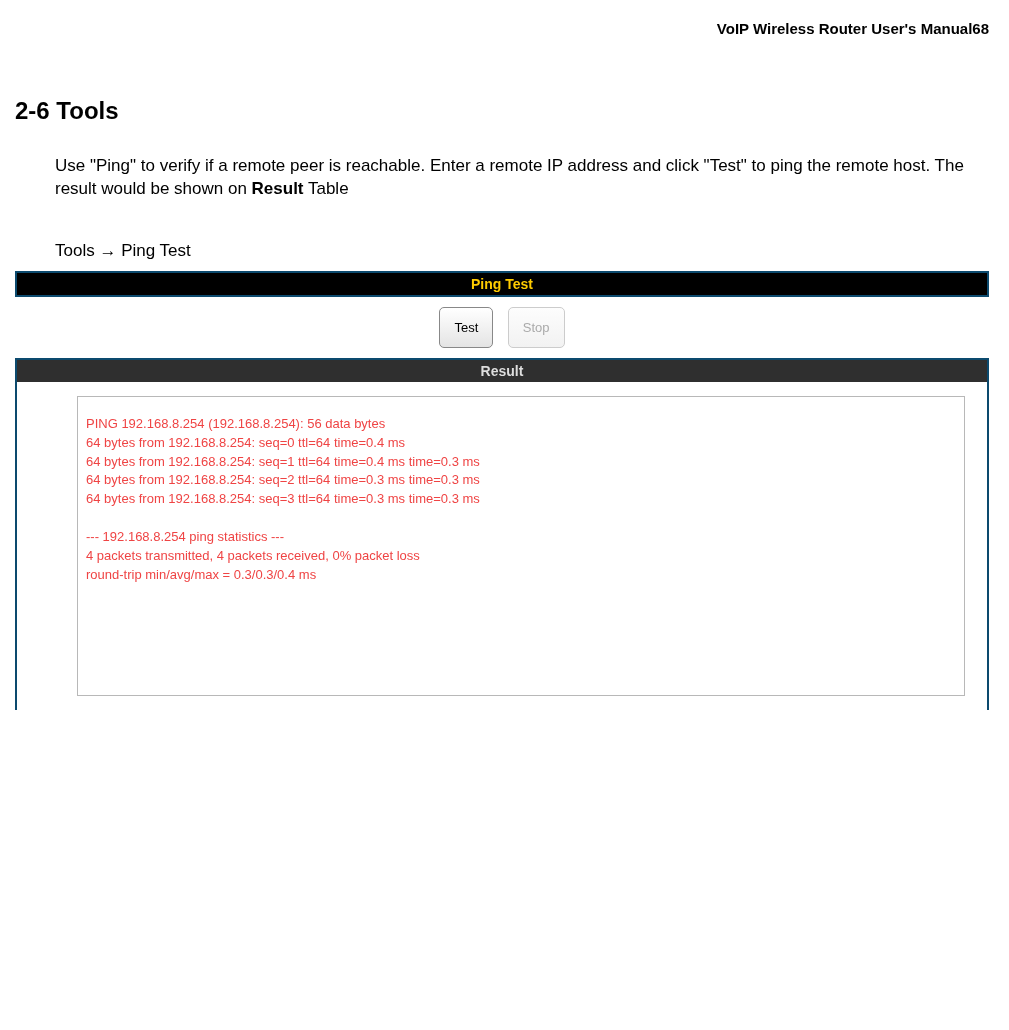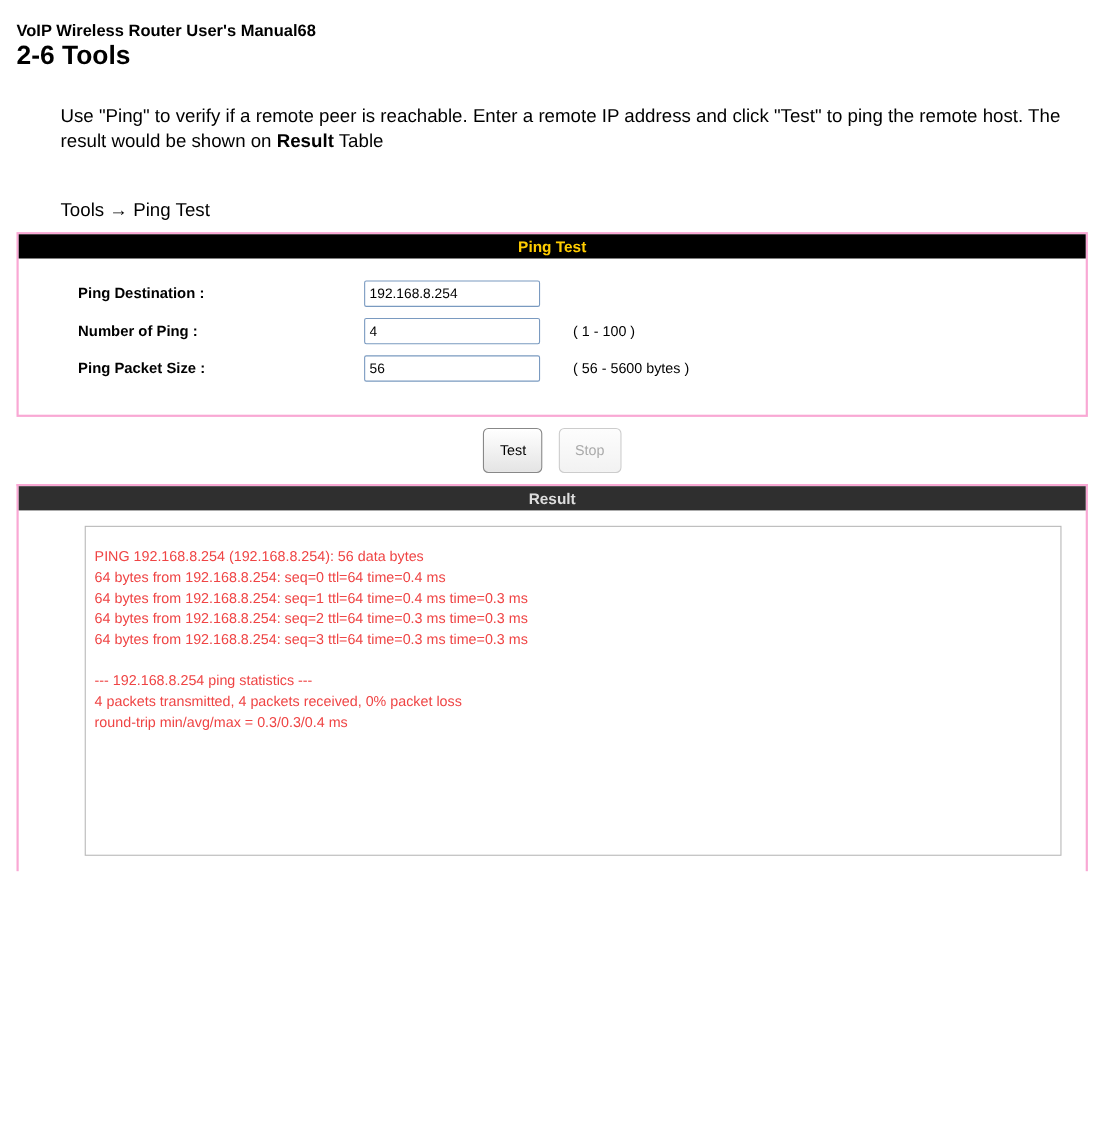--- a/index.html
+++ b/index.html
@@ -5,23 +5,24 @@
   body {
     font-family: Arial, Helvetica, sans-serif;
     margin: 0;
     padding: 20px 20px 20px 15px;
     width: 1009px;
     box-sizing: border-box;
     color: #000;
   }
   .doc-header {
     display: flex;
-    justify-content: flex-start;
+    justify-content: flex-end;
     font-weight: bold;
     font-size: 15px;
+    margin-bottom: 60px;
   }
   h1 {
     font-size: 24px;
     font-weight: bold;
     margin: 0 0 30px 0;
   }
   .sub-heading {
     font-size: 22px;
     font-weight: bold;
     margin: 0 0 15px 0;
@@ -32,21 +33,21 @@
     margin-bottom: 40px;
   }
   .breadcrumb {
     font-size: 17px;
     margin-bottom: 10px;
   }
   .indent {
     margin-left: 40px;
   }
   .panel {
-    border: 2px solid #f9a8d4;
+    border: 2px solid #0c4a6e;
     background: #fff;
     margin-bottom: 8px;
   }
   .panel-title {
     background: #000;
     color: #ffcc00;
     font-weight: bold;
     text-align: center;
     font-size: 14px;
     line-height: 22px;
@@ -137,37 +138,20 @@
 
   <div class="body-text">
     <span>Use "Ping" to verify if a remote peer is reachable. Enter a remote IP address and click "Test" to ping the remote host. The result would be shown on </span><b>Result</b><span> Table</span>
   </div>
 
   <div class="breadcrumb">Tools  →  Ping Test</div>
 </div>
 
 <div class="panel">
   <div class="panel-title">Ping Test</div>
-  <div class="form-body">
-    <div class="form-row">
-      <div class="form-label">Ping Destination :</div>
-      <input class="form-input" value="192.168.8.254" style="">
-      <div class="hint"></div>
-    </div>
-    <div class="form-row">
-      <div class="form-label">Number of Ping :</div>
-      <input class="form-input" value="4" style="">
-      <div class="hint">( 1 - 100 )</div>
-    </div>
-    <div class="form-row">
-      <div class="form-label">Ping Packet Size :</div>
-      <input class="form-input" value="56" style="">
-      <div class="hint">( 56 - 5600 bytes )</div>
-    </div>
-  </div>
 </div>
 
 <div class="btn-row">
   <button class="btn">Test</button>
   <button class="btn disabled">Stop</button>
 </div>
 
 <div class="panel" style="border-bottom:none;">
   <div class="panel-title gray">Result</div>
   <div class="result-wrap">

